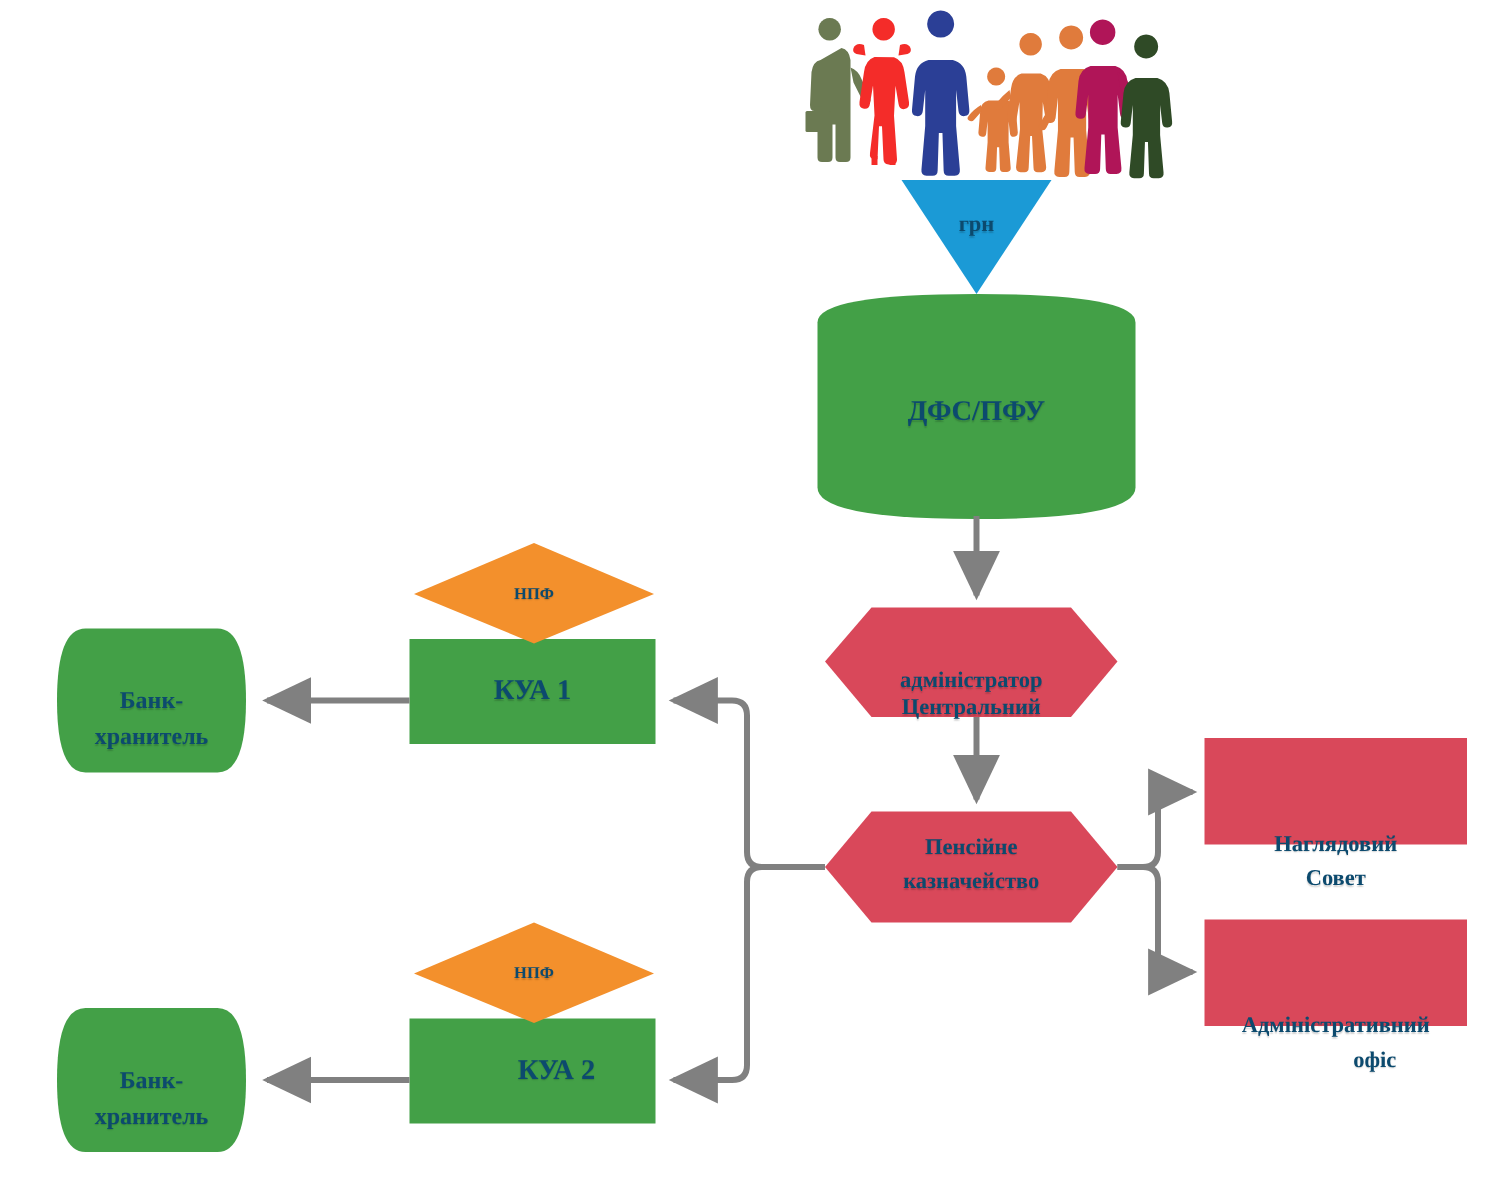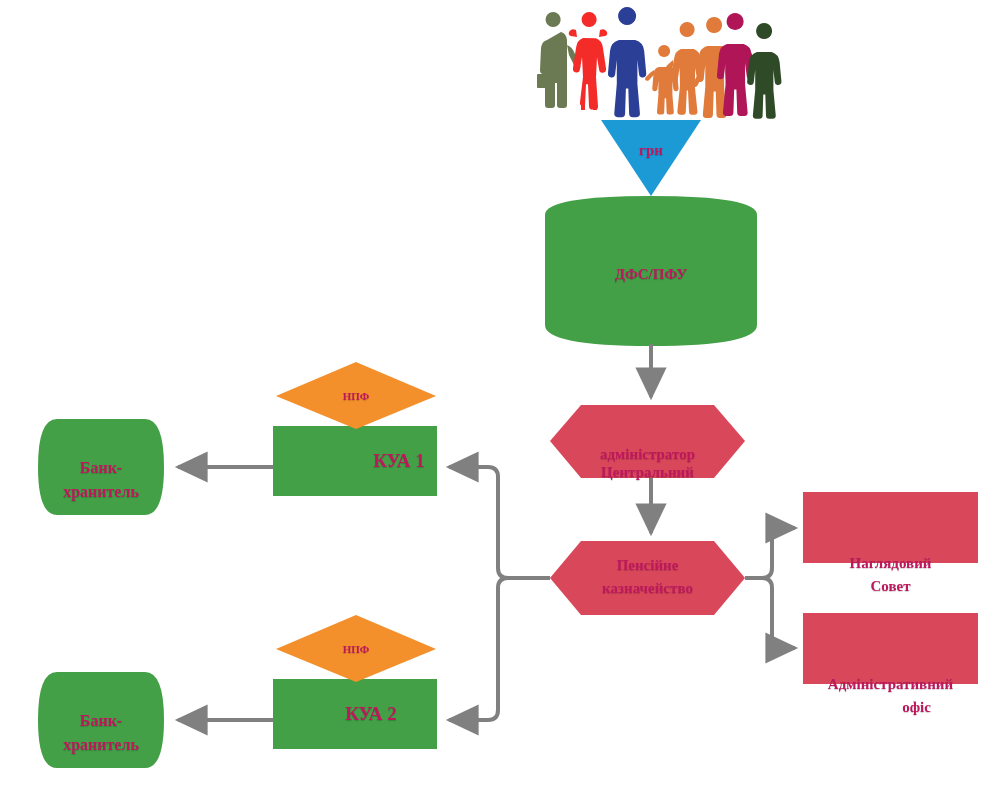--- a/index.html
+++ b/index.html
@@ -23,28 +23,28 @@
     top: 0;
     width: 1000px;
     height: 797px;
   }
   .node-label {
     position: absolute;
     display: flex;
     align-items: center;
     justify-content: center;
     text-align: center;
-    color: #be185d;
+    color: #0c4a6e;
     font-weight: bold;
     pointer-events: none;
     line-height: 1.28;
     text-shadow: 0 1px 1px rgba(0,0,0,0.18);
   }
   .lbl-grn  { font-size: 15px; }
-  .lbl-dfs  { font-size: 15px; }
+  .lbl-dfs  { font-size: 19px; }
   .lbl-hex  { font-size: 15px; }
   .lbl-box  { font-size: 15px; margin-top: 47px; }
   .lbl-kua  { font-size: 19px; }
   .lbl-npf  { font-size: 11px; }
   .lbl-bank { font-size: 16px; margin-top: 13px; }
 </style>
 </head>
 <body>
 
 <div id="stage">
@@ -180,21 +180,21 @@
 
   <div class="node-label lbl-hex" style="left:560px; top:555px; width:175px; height:22px;">Пенсійне</div>
   <div class="node-label lbl-hex" style="left:560px; top:578px; width:175px; height:22px;">казначейство</div>
 
   <div class="node-label lbl-box" style="left:803px; top:506px; width:175px; height:22px;">Наглядовий</div>
   <div class="node-label lbl-box" style="left:803px; top:529px; width:175px; height:22px;">Совет</div>
 
   <div class="node-label lbl-box" style="left:803px; top:627px; width:175px; height:22px;">Адміністративний</div>
   <div class="node-label lbl-box" style="left:841px; top:650px; width:151px; height:22px;">офіс</div>
 
-  <div class="node-label lbl-kua" style="left:273px; top:448px; width:164px; height:26px;padding-left:44px;">КУА 1</div>
+  <div class="node-label lbl-kua" style="left:273px; top:448px; width:164px; height:26px;">КУА 1</div>
   <div class="node-label lbl-kua" style="left:289px; top:701px; width:164px; height:26px;">КУА 2</div>
 
   <div class="node-label lbl-npf" style="left:296px; top:384px; width:120px; height:24px;">НПФ</div>
   <div class="node-label lbl-npf" style="left:296px; top:637px; width:120px; height:24px;">НПФ</div>
 
   <div class="node-label lbl-bank" style="left:38px; top:444px; width:126px; height:22px;">Банк-</div>
   <div class="node-label lbl-bank" style="left:38px; top:468px; width:126px; height:22px;">хранитель</div>
 
   <div class="node-label lbl-bank" style="left:38px; top:697px; width:126px; height:22px;">Банк-</div>
   <div class="node-label lbl-bank" style="left:38px; top:721px; width:126px; height:22px;">хранитель</div>

